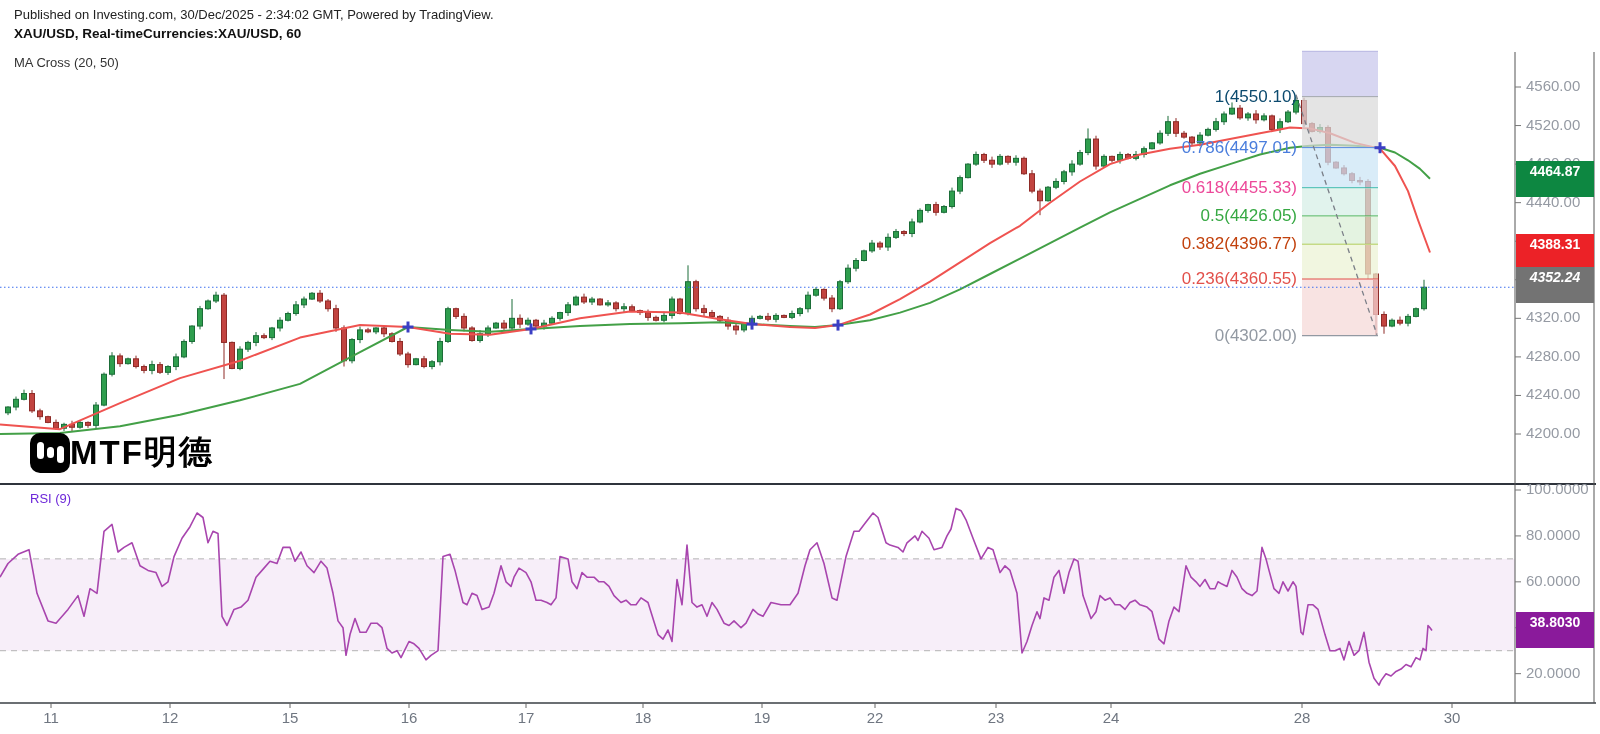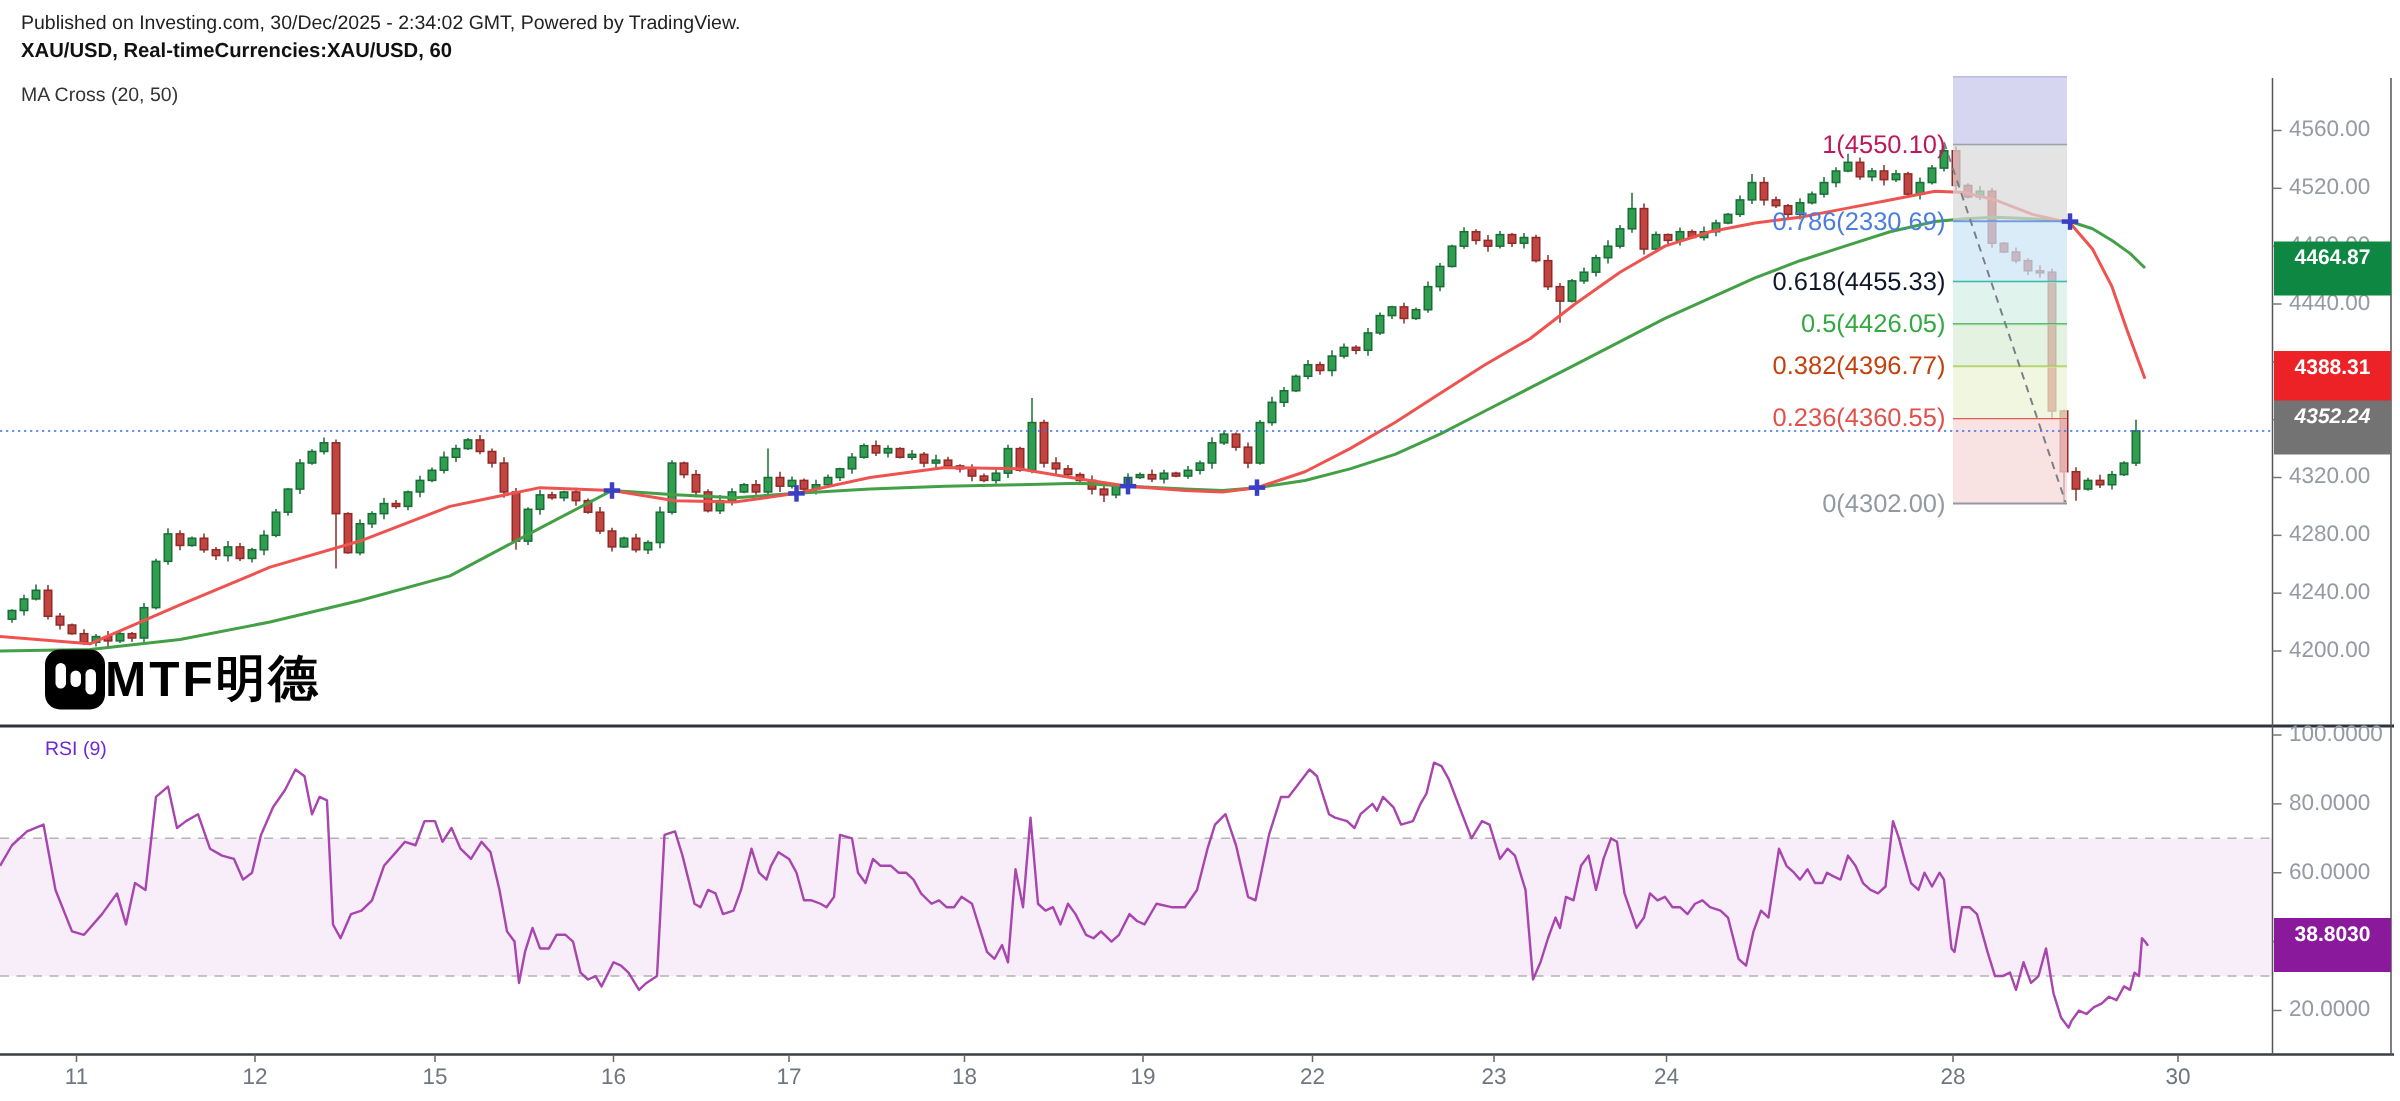--- a/index.html
+++ b/index.html
@@ -495,23 +495,23 @@
   <div id="logo-icon">
     <span class="p1"></span>
       <span class="p2"></span>
       <span class="p3"></span>
   </div>
   <span class="logo-txt">MTF</span>
   <span class="logo-txt">明德</span>
 </div>
 
 <div id="labels-layer">
-    <div class="fib-label" style="top: 96.5426px; color: #be185d;">1(4550.10)</div>
-    <div class="fib-label" style="top: 147.716px; color: rgb(74, 125, 220);">0.786(2330.69)</div>
-    <div class="fib-label" style="top: 187.891px; color: #0f172a;">0.618(4455.33)</div>
+    <div class="fib-label" style="top: 96.5426px; color: #0c4a6e;">1(4550.10)</div>
+    <div class="fib-label" style="top: 147.716px; color: rgb(74, 125, 220);">0.786(4497.01)</div>
+    <div class="fib-label" style="top: 187.891px; color: #ec4899;">0.618(4455.33)</div>
     <div class="fib-label" style="top: 216.114px; color: rgb(53, 168, 66);">0.5(4426.05)</div>
     <div class="fib-label" style="top: 244.337px; color: #c2410c;">0.382(4396.77)</div>
     <div class="fib-label" style="top: 279.25px; color: rgb(226, 80, 74);">0.236(4360.55)</div>
     <div class="fib-label" style="top: 335.686px; color: rgb(146, 153, 162);">0(4302.00)</div>
     <div class="price-badge" style="top: 178.696px; background: rgb(13, 135, 65);">4464.87</div>
     <div class="price-badge" style="top: 252.492px; background: rgb(236, 34, 39);">4388.31</div>
     <div class="price-badge" style="top: 285px; background: #737373; font-style: italic;">4352.24</div>
     <div class="price-badge" style="top: 630.496px; background: rgb(138, 26, 155);">38.8030</div>
   </div>
 

